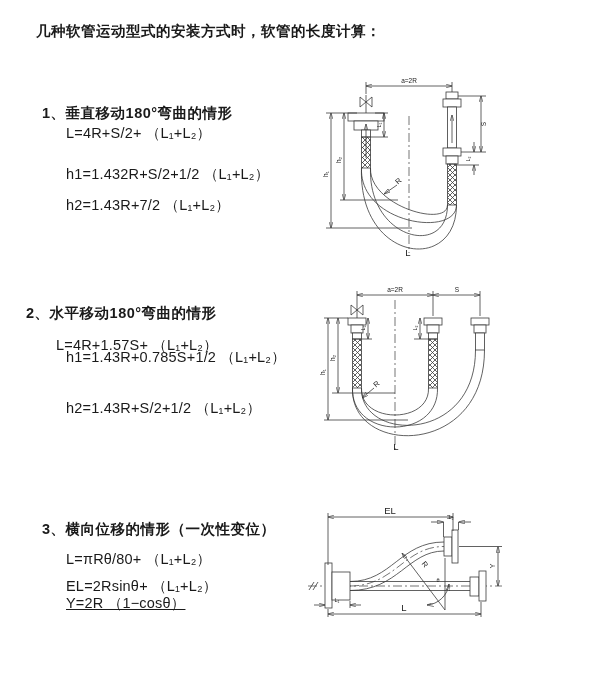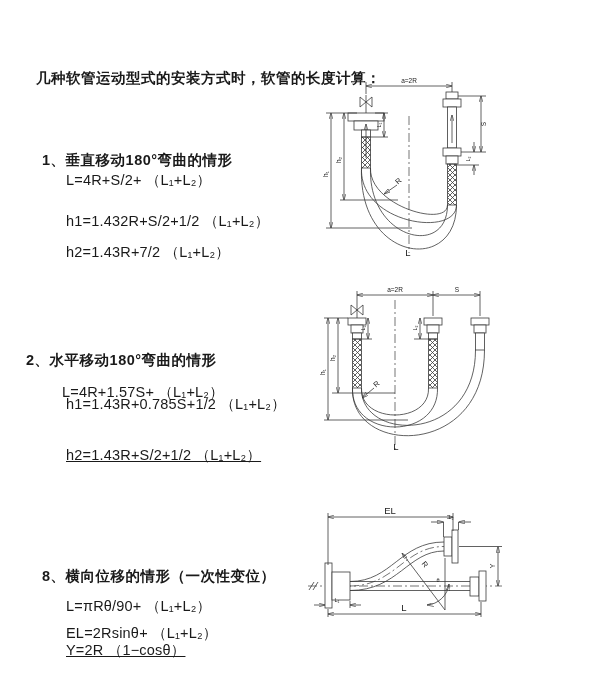--- a/index.html
+++ b/index.html
@@ -1,32 +1,32 @@
 <!DOCTYPE html>
 <html><head>
 <meta charset="utf-8">
 <style>
   html,body{margin:0;padding:0;}
   body{
     width:600px;height:675px;position:relative;background:#ffffff;
     font-family:"Liberation Sans","DejaVu Sans",sans-serif;color:#1a1a1a;
     overflow:hidden;
   }
-  .abs{position:absolute;white-space:nowrap;margin-top:47px;}
+  .abs{position:absolute;white-space:nowrap;}
   .title{left:36px;top:22px;font-size:14.5px;font-weight:700;letter-spacing:.5px;}
   .sec-heading{font-size:14.5px;font-weight:700;letter-spacing:.5px;text-align:center;}
   .formula{font-size:14.5px;font-weight:400;letter-spacing:.2px;}
   #h1{left:42px;top:104px;}
   #f11{left:66px;top:124px;}
   #f12{left:66px;top:165px;}
   #f13{left:66px;top:196px;}
   #h2{left:26px;top:304px;}
-  #f21{left:62px;top:336px;}
+  #f21{left:56px;top:336px;}
   #f22{left:66px;top:348px;}
-  #f23{left:66px;top:399px;text-decoration:underline;}
+  #f23{left:66px;top:399px;}
   #h3{left:42px;top:520px;}
   #f31{left:66px;top:550px;}
   #f32{left:66px;top:594px;text-decoration:underline;}
   #f33{left:66px;top:577px;}
   svg{position:absolute;overflow:visible;}
   #svg1{left:315px;top:70px;}
   #svg2{left:315px;top:283px;}
   #svg3{left:300px;top:505px;}
   svg line, svg path, svg rect, svg polygon{stroke:#3a3a3a;stroke-width:.8;fill:none;}
   svg rect.flange{fill:#ffffff;}
@@ -48,22 +48,22 @@
 <div class="abs sec-heading" id="h1">1、垂直移动180°弯曲的情形</div>
 <div class="abs formula" id="f11">L=4R+S/2+ （L₁+L₂）</div>
 <div class="abs formula" id="f12">h1=1.432R+S/2+1/2 （L₁+L₂）</div>
 <div class="abs formula" id="f13">h2=1.43R+7/2 （L₁+L₂）</div>
 
 <div class="abs sec-heading" id="h2">2、水平移动180°弯曲的情形</div>
 <div class="abs formula" id="f21">L=4R+1.57S+ （L₁+L₂）</div>
 <div class="abs formula" id="f22">h1=1.43R+0.785S+1/2 （L₁+L₂）</div>
 <div class="abs formula" id="f23">h2=1.43R+S/2+1/2 （L₁+L₂）</div>
 
-<div class="abs sec-heading" id="h3">8、横向位移的情形（一次性变位）</div>
-<div class="abs formula" id="f31">L=πRθ/90+ （L₁+L₂）</div>
+<div class="abs sec-heading" id="h3">3、横向位移的情形（一次性变位）</div>
+<div class="abs formula" id="f31">L=πRθ/80+ （L₁+L₂）</div>
 <div class="abs formula" id="f32">Y=2R （1−cosθ）</div>
 <div class="abs formula" id="f33">EL=2Rsinθ+ （L₁+L₂）</div>
 
 <svg id="svg1" width="275" height="195" viewBox="315 70 275 195">
   <defs>
     <marker id="ah" viewBox="0 0 8 5" refX="8" refY="2.5" markerWidth="8" markerHeight="5" orient="auto-start-reverse">
       <path d="M0,0 L8,2.5 L0,5 Z" fill="#3a3a3a" stroke="none"></path>
     </marker>
     <pattern id="hatch" width="5" height="5" patternUnits="userSpaceOnUse">
       <path d="M0,0 L5,5 M5,0 L0,5" stroke="#6a6a6a" stroke-width=".6"></path>

